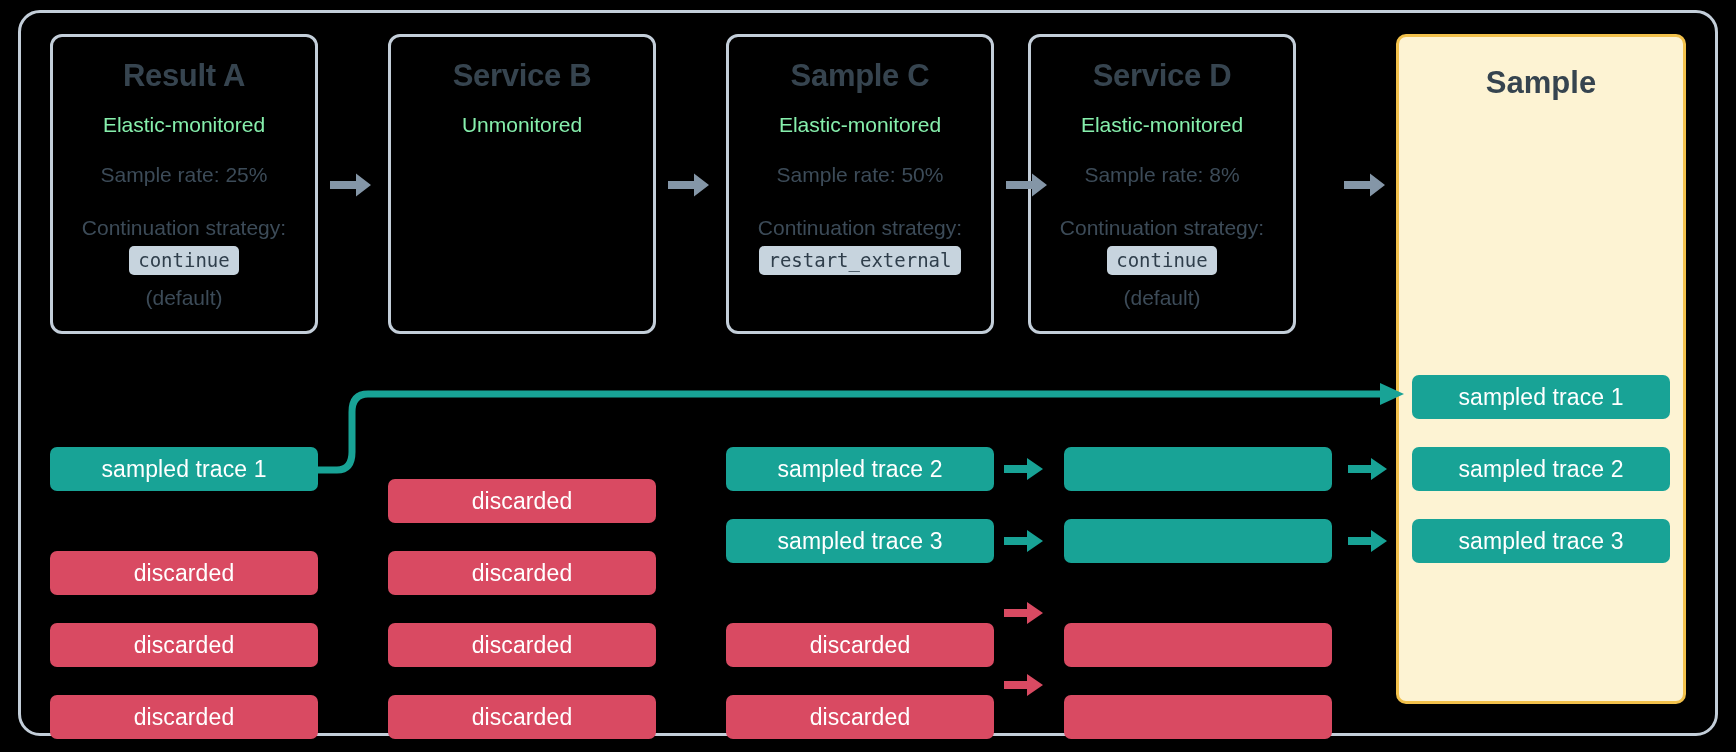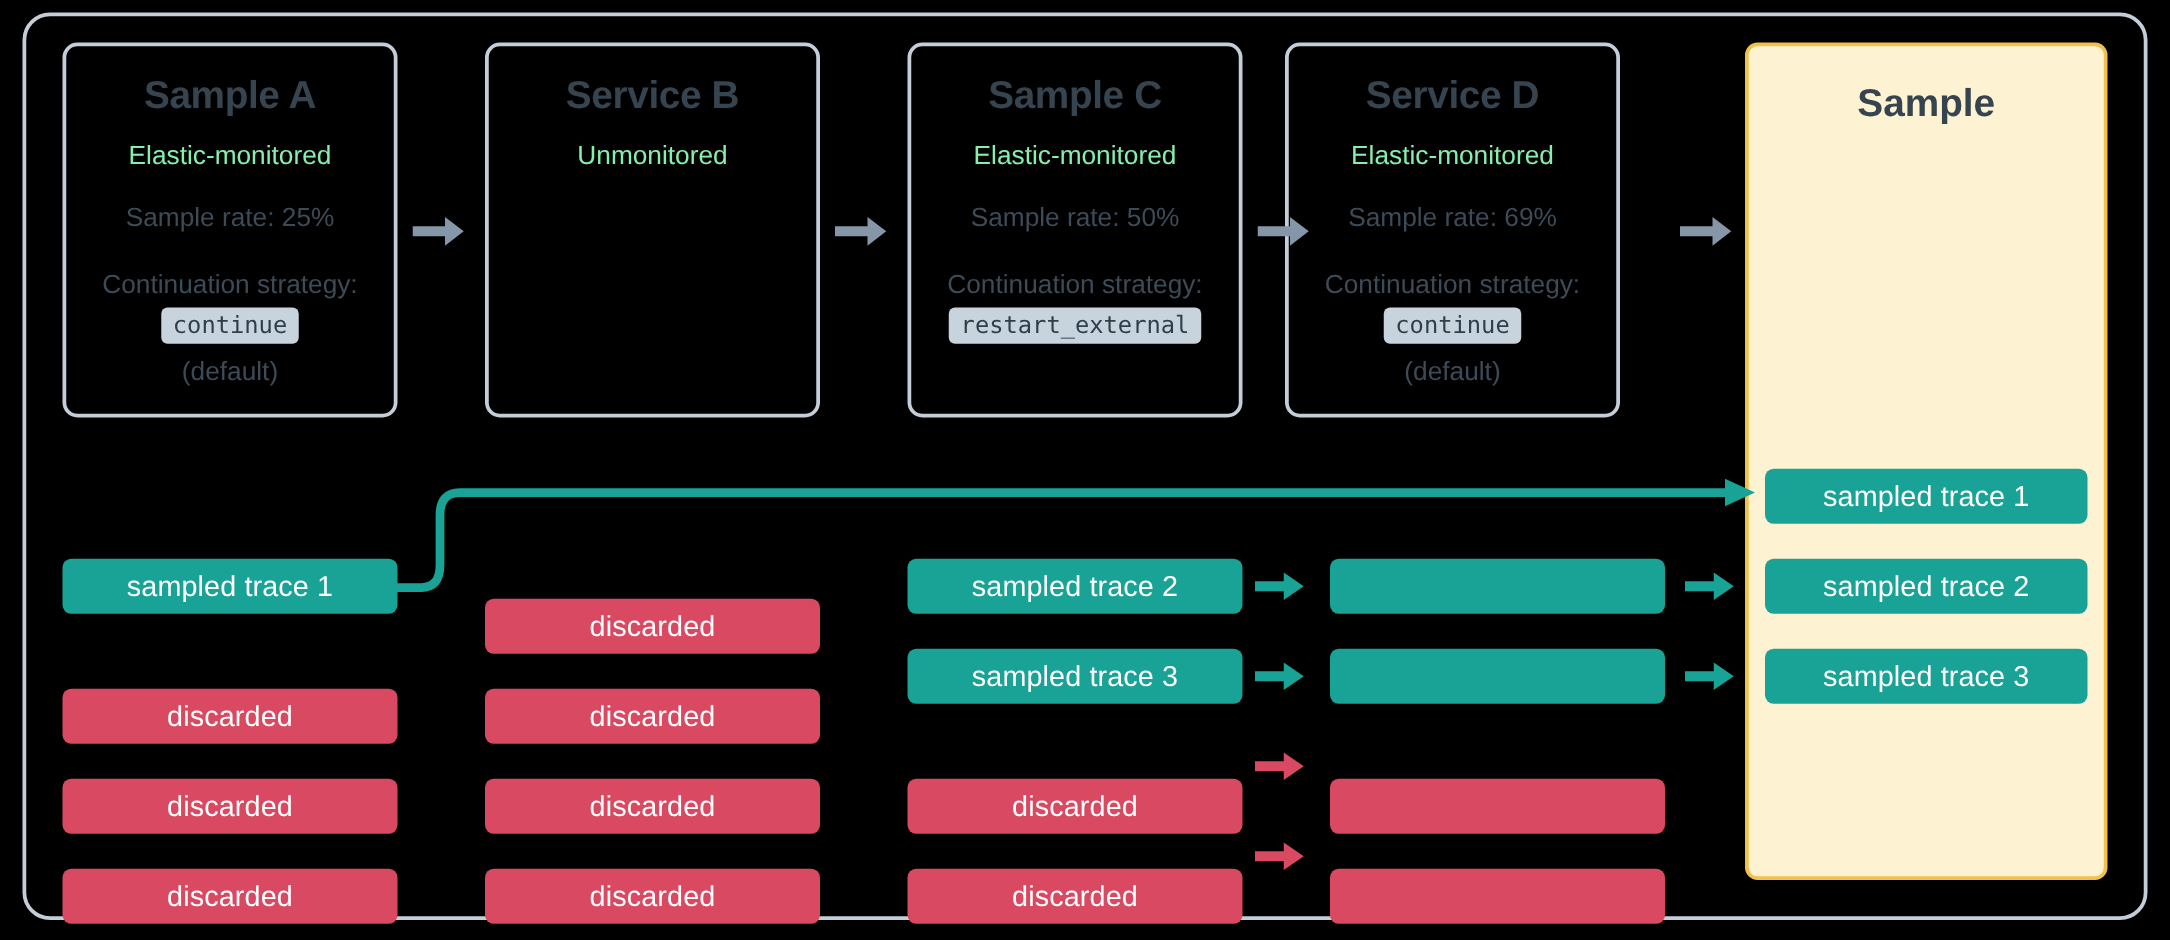--- a/index.html
+++ b/index.html
@@ -151,21 +151,21 @@
   }
 </style>
 </head>
 <body>
 
 <div id="stage">
 
   <div class="outer-frame"></div>
 
   <div class="service-card" style="left:50px;">
-    <div class="service-title">Sample A</div>
+    <div class="service-title">Result A</div>
     <div class="service-sub">Elastic-monitored</div>
     <div class="service-rate">Sample rate: 25%</div>
     <div class="service-strategy-label">
       <span>Continuation strategy:</span>
       <div class="strategy-line">
         <code class="badge">continue</code>
         <span class="default-note">(default)</span>
       </div>
     </div>
   </div>
@@ -184,21 +184,21 @@
       <div class="strategy-line">
         <code class="badge">restart_external</code>
 
       </div>
     </div>
   </div>
 
   <div class="service-card" style="left:1028px;">
     <div class="service-title">Service D</div>
     <div class="service-sub">Elastic-monitored</div>
-    <div class="service-rate">Sample rate: 69%</div>
+    <div class="service-rate">Sample rate: 8%</div>
     <div class="service-strategy-label">
       <span>Continuation strategy:</span>
       <div class="strategy-line">
         <code class="badge">continue</code>
         <span class="default-note">(default)</span>
       </div>
     </div>
   </div>
 
   <div class="result-panel">

